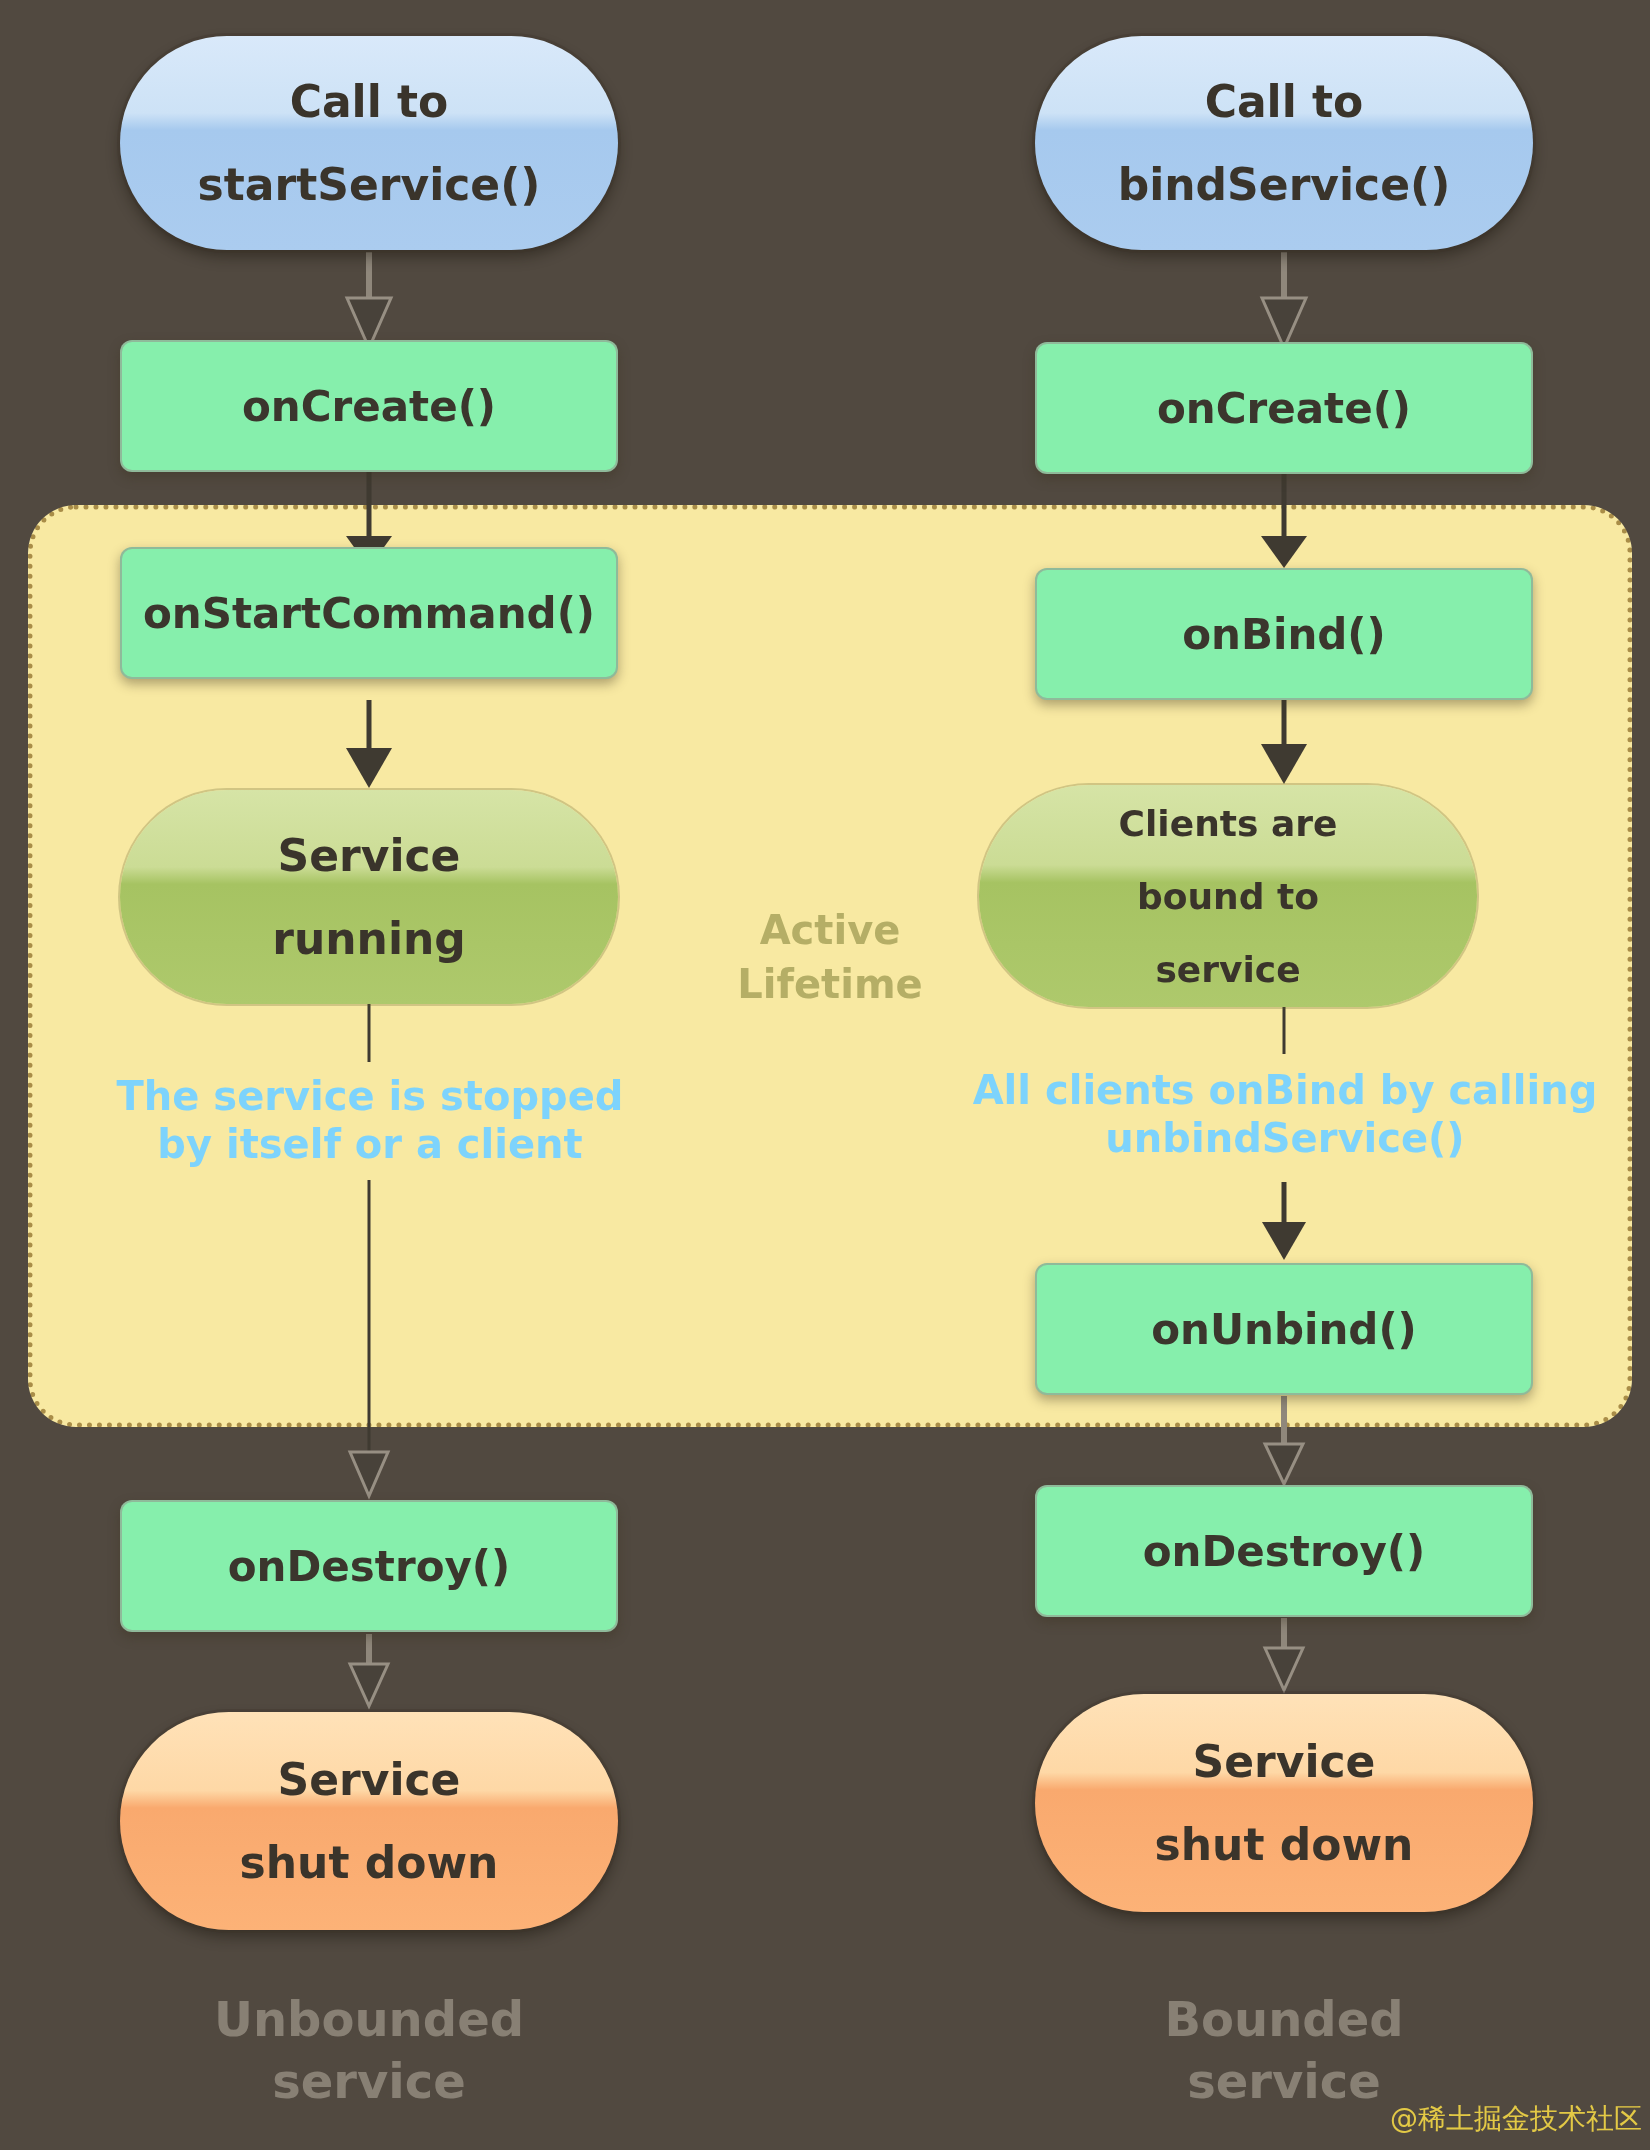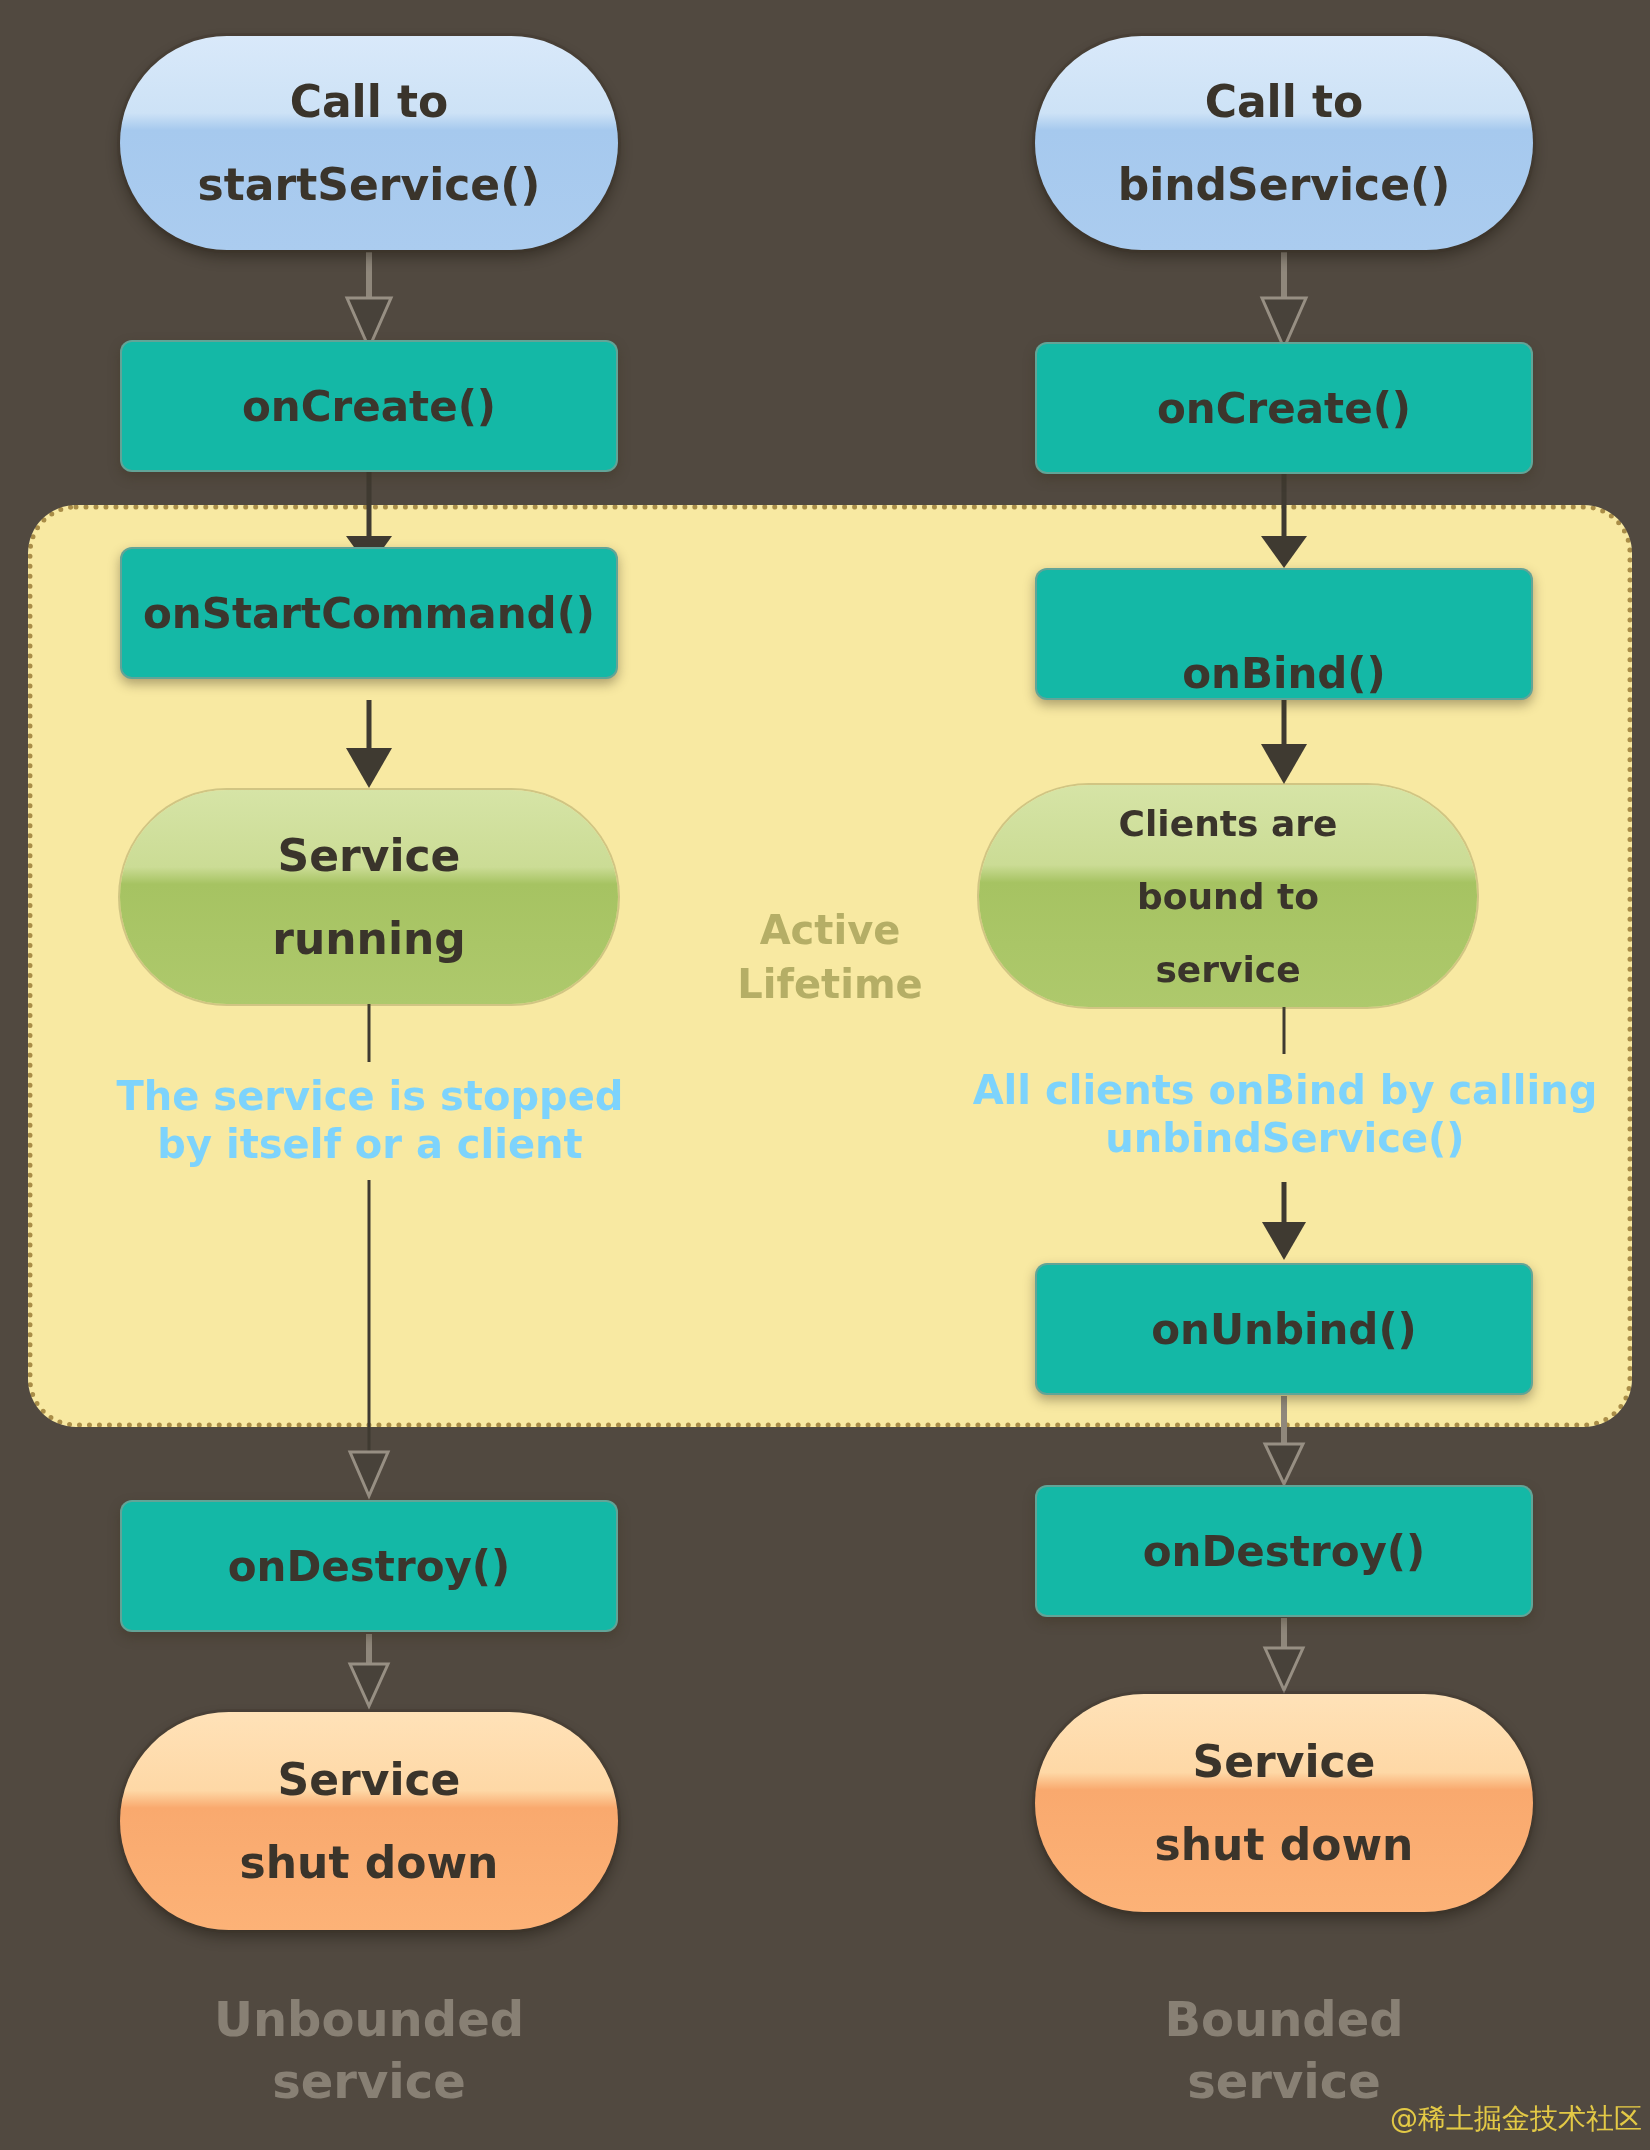--- a/index.html
+++ b/index.html
@@ -23,21 +23,21 @@
     box-shadow:0 0 0 3px rgba(60,52,40,.28),0 7px 14px rgba(25,20,12,.45);
     gap:28px;
   }
   .pill span{display:block;}
   .blue{background:linear-gradient(180deg,#d9e9fa 0%,#cde2f6 36%,#a6c9ee 44%,#abccef 100%);}
   .green{background:linear-gradient(180deg,#d6e4a6 0%,#cbdc95 36%,#a6c362 44%,#aec96c 100%);box-shadow:0 0 0 2px rgba(90,90,40,.25);}
   .orange{background:linear-gradient(180deg,#ffe2b8 0%,#fed8a6 36%,#f9a96e 44%,#fcb277 100%);}
   
   .whitebox{
     display:flex;justify-content:center;align-items:center;text-align:center;
-    background:#14b8a6;border-radius:12px;border:2px solid rgba(150,150,142,.6);
+    background:#86efac;border-radius:12px;border:2px solid rgba(150,150,142,.6);
     font-weight:bold;font-size:42px;color:#3b362d;
     box-shadow:0 5px 12px rgba(60,50,30,.4);
   }
   .note{
     text-align:center;font-size:40px;line-height:1.2;color:#7dd3fc;font-weight:700;
   }
   .note span{display:block;}
   .active-label{
     text-align:center;font-weight:bold;font-size:40px;line-height:1.35;color:#b5ae66;
   }
@@ -161,21 +161,21 @@
 
   <div class="abs pill blue" style="left:1035px;top:36px;width:498px;height:214px;">
     <span>Call to</span>
     <span>bindService()</span>
   </div>
 
   <div class="abs whitebox" style="left:1035px;top:342px;width:498px;height:132px;">
     <span>onCreate()</span>
   </div>
 
-  <div class="abs whitebox" style="left:1035px;top:568px;width:498px;height:132px;align-items:flex-end;">
+  <div class="abs whitebox" style="left:1035px;top:568px;width:498px;height:132px;">
     <span>onBind()</span>
   </div>
 
   <div class="abs pill green" style="left:979px;top:785px;width:498px;height:222px;font-size:36px;">
     <span>Clients are</span>
     <span>bound to</span>
     <span>service</span>
   </div>
 
   <div class="abs note" style="left:970px;top:1066px;width:630px;">

